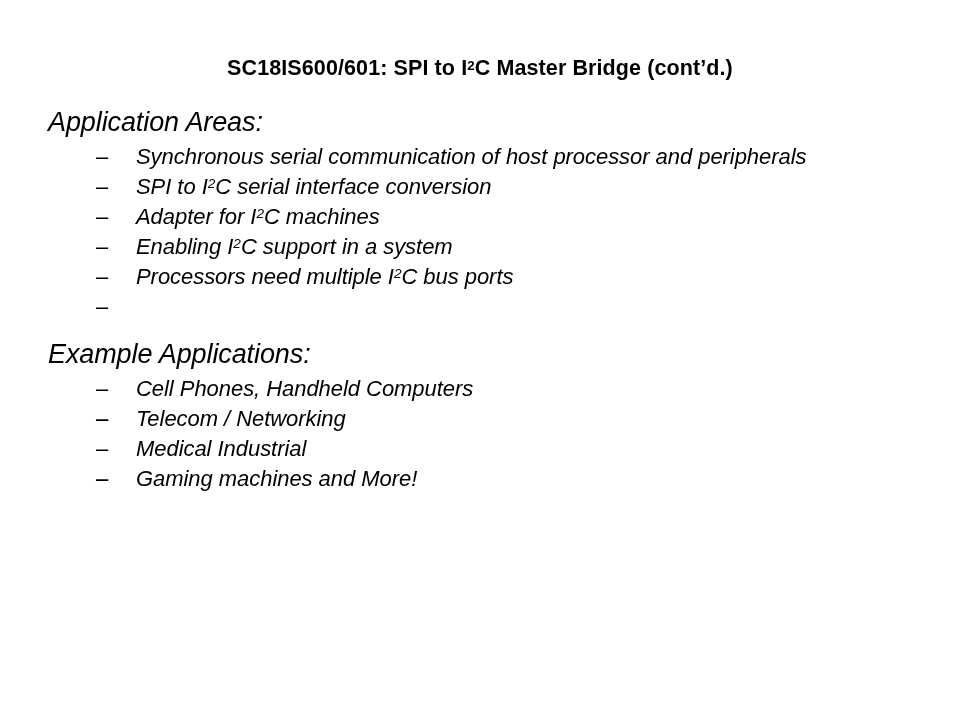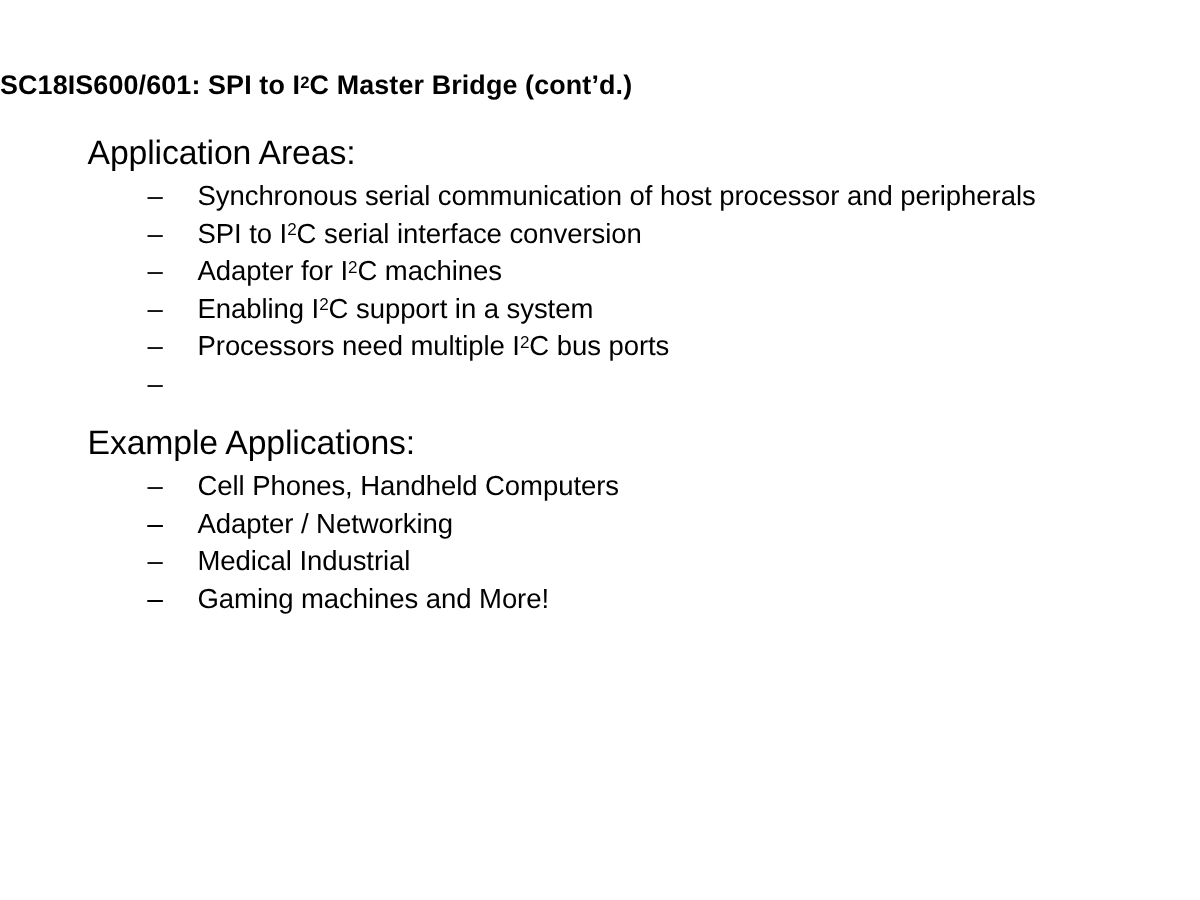--- a/index.html
+++ b/index.html
@@ -20,33 +20,35 @@
     background: #ffffff;
     overflow: hidden;
   }
 
   
   .slide-title {
     position: absolute;
     left: 0;
     top: 41px;
     width: 960px;
+    text-align: center;
     font-size: 21.5px;
     font-weight: bold;
     letter-spacing: 0.1px;
     line-height: 26px;
     white-space: nowrap;
   }
 
   
   .body-block {
     position: absolute;
-    left: 70px;
+    left: 48px;
     top: 105px;
     width: 860px;
+    font-style: italic;
   }
 
   .section {
     margin: 0;
   }
   .section + .section {
     margin-top: 45px;
   }
 
   .section-heading {
@@ -127,21 +129,21 @@
     <div class="section">
       <div class="section-heading">Example Applications:</div>
       <ul class="bullet-list">
         <li class="bullet-item">
           <span class="bullet-marker">–</span><span>Cell Phones, Handheld Computers</span><sup class="sup2"></sup><span></span>
         </li>
         <li class="bullet-item">
           <span class="bullet-marker">–</span><sup class="sup2"></sup><span></span>
         </li>
         <li class="bullet-item">
-          <span class="bullet-marker">–</span><span>Adapter / Networking</span><sup class="sup2"></sup><span></span>
+          <span class="bullet-marker">–</span><span>Telecom / Networking</span><sup class="sup2"></sup><span></span>
         </li>
         <li class="bullet-item">
           <span class="bullet-marker">–</span><span>Medical Industrial</span><sup class="sup2"></sup><span></span>
         </li>
         <li class="bullet-item">
           <span class="bullet-marker">–</span><sup class="sup2"></sup><span></span>
         </li>
         <li class="bullet-item">
           <span class="bullet-marker">–</span><span>Gaming machines and More!</span><sup class="sup2"></sup><span></span>
         </li>

